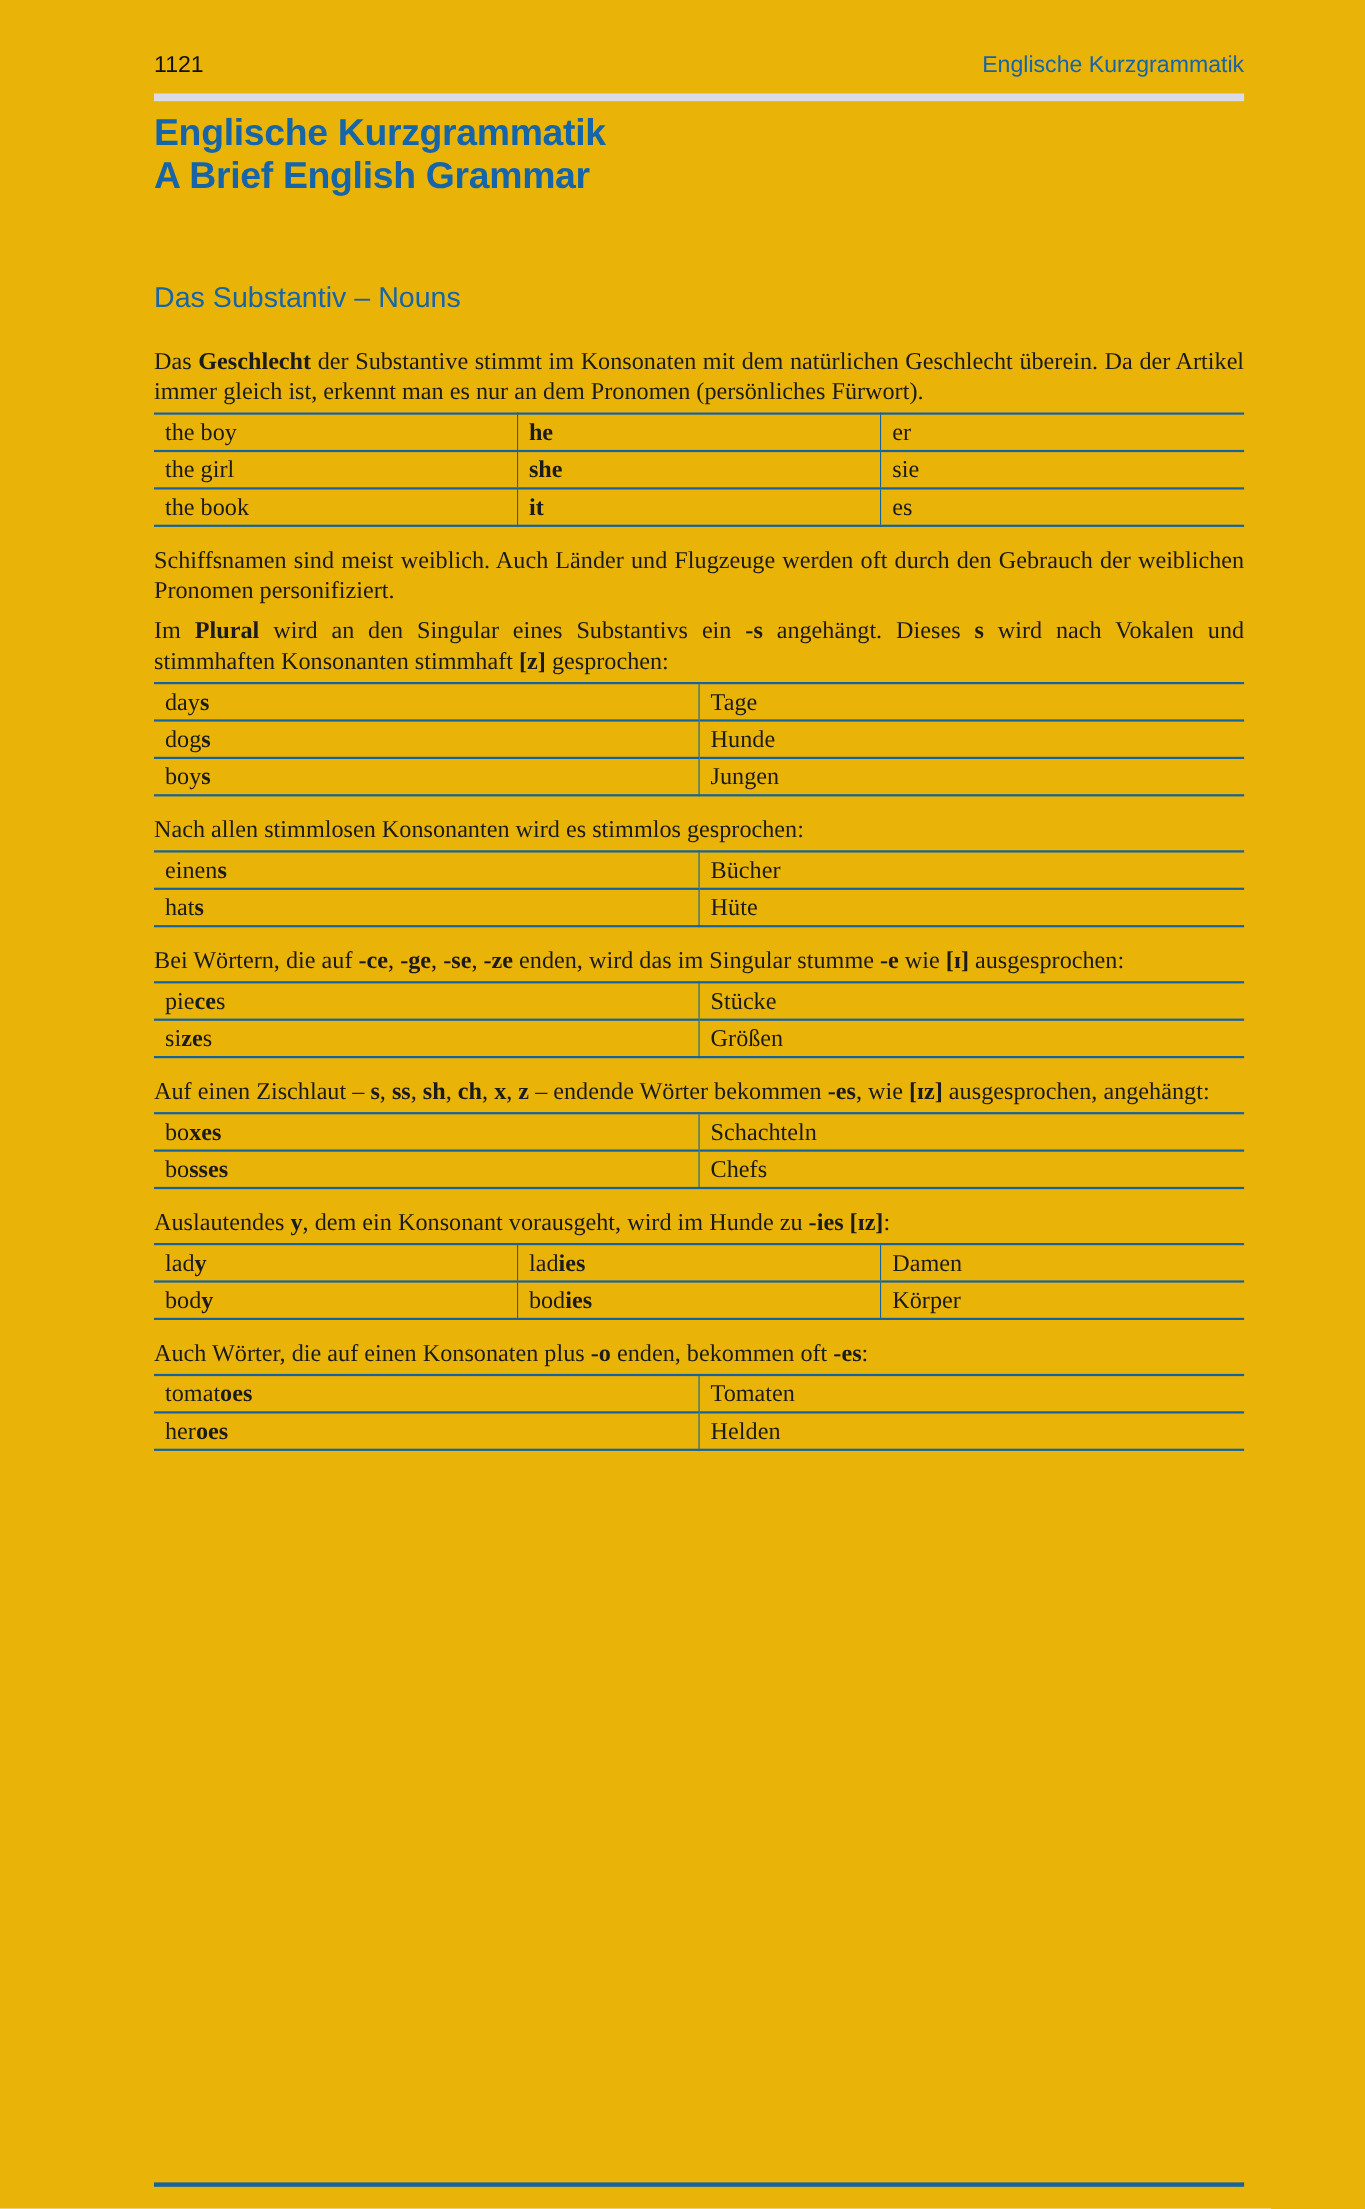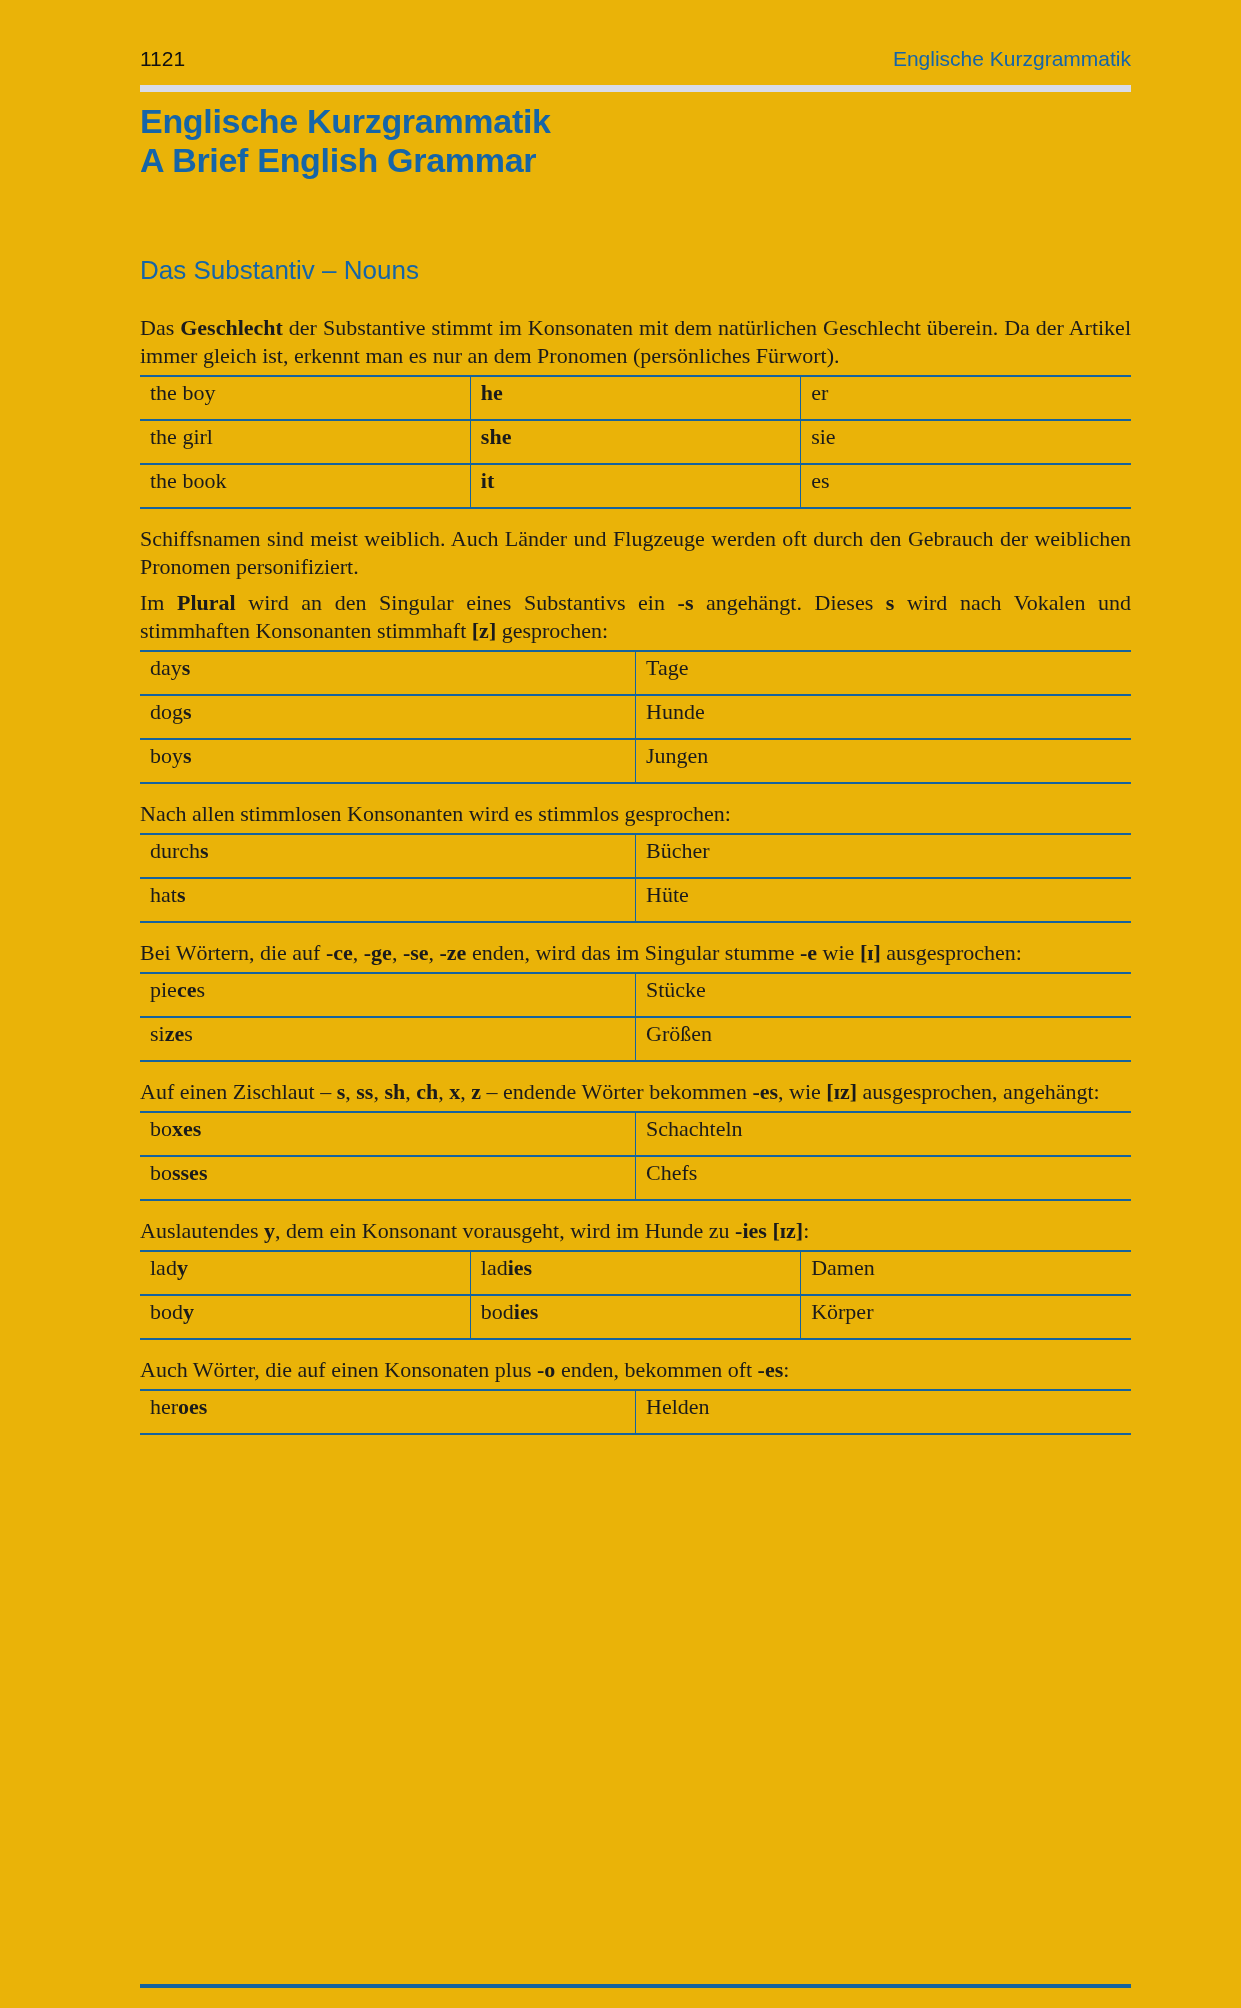--- a/index.html
+++ b/index.html
@@ -77,21 +77,21 @@
     table-layout:fixed;
     border-collapse:collapse;
     border-top:2.5px solid var(--rule);
     border-bottom:2.5px solid var(--rule);
     margin:5px 0 0 0;
   }
   table.gtable td{
     height:30px;
     line-height:30px;
     font-size:22px;
-    padding:1px 6px 11px 10px;
+    padding:1px 6px 1px 10px;
     vertical-align:middle;
     white-space:nowrap;
     overflow:hidden;
   }
   table.gtable tr + tr td{border-top:2.5px solid var(--rule);}
   table.gtable td + td{border-left:1.5px solid var(--rule);}
   b{font-weight:bold;}
   
   .bottom-rule{
     position:absolute;
@@ -158,21 +158,21 @@
             <tr>
               <td><span>boy</span><b>s</b></td>
               <td><span>Jungen</span></td>
             </tr>
           </tbody>
         </table>
         <p class="para"><span>Nach allen stimmlosen Konsonanten wird es stimmlos gesprochen:</span></p>
         <table class="gtable">
           <tbody>
             <tr>
-              <td><span>durch</span><b>s</b></td>
+              <td><span>einen</span><b>s</b></td>
               <td><span>Bücher</span></td>
             </tr>
             <tr>
               <td><span>hat</span><b>s</b></td>
               <td><span>Hüte</span></td>
             </tr>
           </tbody>
         </table>
         <p class="para"><span>Bei Wörtern, die auf </span><b>-ce</b><span>, </span><b>-ge</b><span>, </span><b>-se</b><span>, </span><b>-ze</b><span> enden, wird das im Singular stumme </span><b>-e</b><span> wie </span><b>[ɪ]</b><span> ausgesprochen:</span></p>
         <table class="gtable">
@@ -212,20 +212,24 @@
               <td><span>bod</span><b>y</b></td>
               <td><span>bod</span><b>ies</b></td>
               <td><span>Körper</span></td>
             </tr>
           </tbody>
         </table>
         <p class="para"><span>Auch Wörter, die auf einen Konsonaten plus </span><b>-o</b><span> enden, bekommen oft </span><b>-es</b><span>:</span></p>
         <table class="gtable">
           <tbody>
             <tr>
+              <td><span>tomat</span><b>oes</b></td>
+              <td><span>Tomaten</span></td>
+            </tr>
+            <tr>
               <td><span>her</span><b>oes</b></td>
               <td><span>Helden</span></td>
             </tr>
           </tbody>
         </table>
       </div>
 
   </div>
 
   <div class="bottom-rule"></div>

